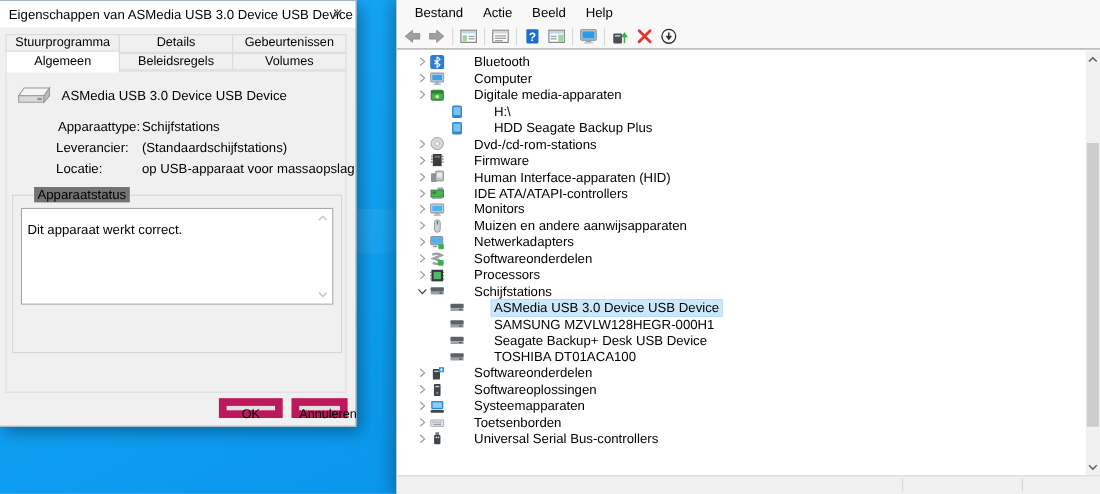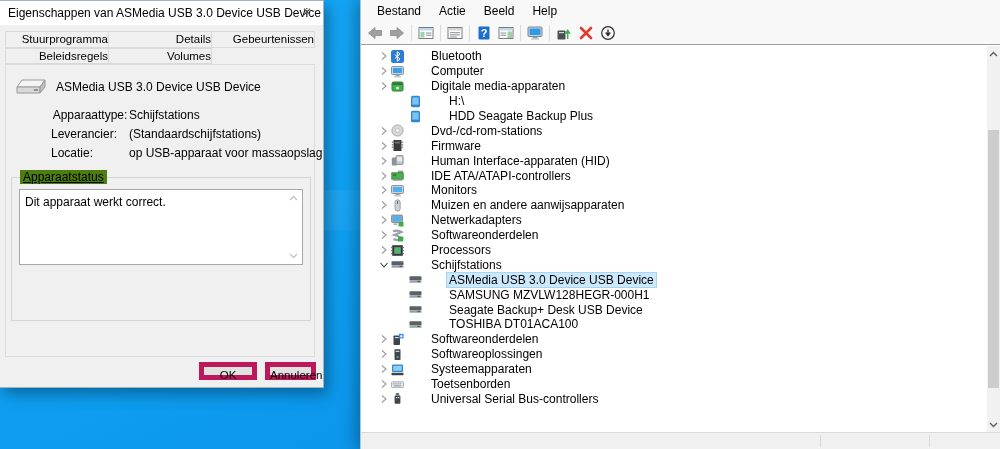--- a/index.html
+++ b/index.html
@@ -13,43 +13,43 @@
   
   .dialog { position:absolute; left:0; top:0; width:324px; height:388px; background:#f0f0f0;
             border:1px solid #9fb5c4; border-left:none; box-shadow:4px 6px 14px rgba(0,0,0,.35); }
   .dlg-titlebar { position:relative; height:24px; background:#ffffff; }
   .dlg-title { position:absolute; left:8px; top:5px; font-size:12px; white-space:nowrap; }
   .dlg-close { position:absolute; right:6px; top:2px; width:20px; height:19px; text-align:center;
                line-height:19px; color:#4a4a4a; font-size:12px; cursor:default; }
   .tabs { position:absolute; left:5px; width:310px; display:flex; }
   .tabs-back { top:30px; height:17px; }
   .tabs-front { top:47px; height:16px; }
-  .tab { border:1px solid #d9d9d9; background:#f0f0f0; text-align:right; font-size:11.5px;
+  .tab { border:1px solid #d9d9d9; background:#f0f0f0; text-align:center; font-size:11.5px;
          line-height:15px; margin-right:-1px; position:relative; white-space:nowrap; overflow:hidden; }
   .tabs-back .tab { width:104px; }
   .tabs-front .tab { width:104px; }
   .tab.active { background:#fff; top:-2px; height:20px; z-index:3; border-bottom:none; line-height:19px; }
   .dlg-page { position:absolute; left:5px; top:63px; width:310px; height:293px;
               background:#f0f0f0; border:1px solid #dcdcdc; border-top:1px solid #d9d9d9; z-index:1; }
   .dev-header { position:absolute; left:8px; top:10px; display:flex; align-items:center; }
   .dev-drive-icon { width:34px; height:24px; margin-right:8px; }
   .dev-name { font-size:12px; }
   .field-row { position:absolute; left:45px; display:flex; }
   .field-label { width:78px; }
   .field-value { white-space:nowrap; }
   .status-group { position:absolute; left:5px; top:112px; width:300px; height:144px;
                   border:1px solid #d5d5d5; }
-  .status-group-label { position:absolute; left:8px; top:-8px; background:#4d7c0f; padding:0 3px;text-decoration:underline; }
-  .status-box { position:absolute; left:7px; top:11px; right:7px; height:76px; background:#fff;
-                border:1px solid #a8a8a8; padding:5px 20px 3px 5px; }
+  .status-group-label { position:absolute; left:19px; top:-8px; background:#737373; padding:0 3px; }
+  .status-box { position:absolute; left:7px; top:11px; right:7px; height:88px; background:#fff;
+                border:1px solid #a8a8a8; padding:12px 20px 3px 5px; }
   .sb-arrow { position:absolute; right:2px; width:14px; height:12px; text-align:center; }
   .sb-arrow svg { display:block; margin:3px auto 0; }
   .sb-up { top:2px; } .sb-down { bottom:2px; }
   .dlg-footer { position:absolute; left:0; right:0; bottom:0; height:32px; }
-  .dlg-btn { position:absolute; top:7px; height:18px; background:#e1e1e1; border:5px solid #be185d;
+  .dlg-btn { position:absolute; top:7px; height:18px; background:#e1e1e1; border:7px solid #be185d;
              font-size:11.5px; text-align:center; line-height:16px; font-family:inherit; }
 
   
   .devmgr { position:absolute; left:360px; top:0; width:640px; height:449px; background:#fff;
             border-left:1px solid #b6c6d1; box-shadow:-5px 0 14px rgba(0,0,0,.28); }
   .menubar { position:absolute; left:0; top:0; right:0; height:22px; background:#f8f8f8; display:flex;
              align-items:center; padding-left:7px; }
   .menu-item { padding:3px 9px; font-size:12px; }
   .toolbar { position:absolute; left:0; top:22px; right:0; height:23px; background:#f8f8f8;
              border-bottom:1px solid #9e9e9e; display:flex; align-items:center; padding-left:3px; }
@@ -82,20 +82,21 @@
     <div class="dlg-titlebar">
       <span class="dlg-title">Eigenschappen van ASMedia USB 3.0 Device USB Device</span>
       <span class="dlg-close">✕</span>
     </div>
     <div class="tabs tabs-back" id="tabsBack">
         <div class="tab">Stuurprogramma</div>
         <div class="tab">Details</div>
         <div class="tab">Gebeurtenissen</div>
       </div>
     <div class="tabs tabs-front" id="tabsFront">
+        <div class="tab active">Algemeen</div>
         <div class="tab">Beleidsregels</div>
         <div class="tab">Volumes</div>
       </div>
 
     <div class="dlg-page">
       <div class="dev-header">
         <svg class="dev-drive-icon" viewBox="0 0 34 24">
           <polygon points="8,5 31,5 26,12 3,12" fill="#f4f4f4" stroke="#9a9a9a" stroke-width="1"></polygon>
           <polygon points="3,12 26,12 26,18 3,18" fill="#d9d9d9" stroke="#9a9a9a" stroke-width="1"></polygon>
           <polygon points="26,12 31,5 31,12 26,18" fill="#bdbdbd" stroke="#9a9a9a" stroke-width="1"></polygon>

